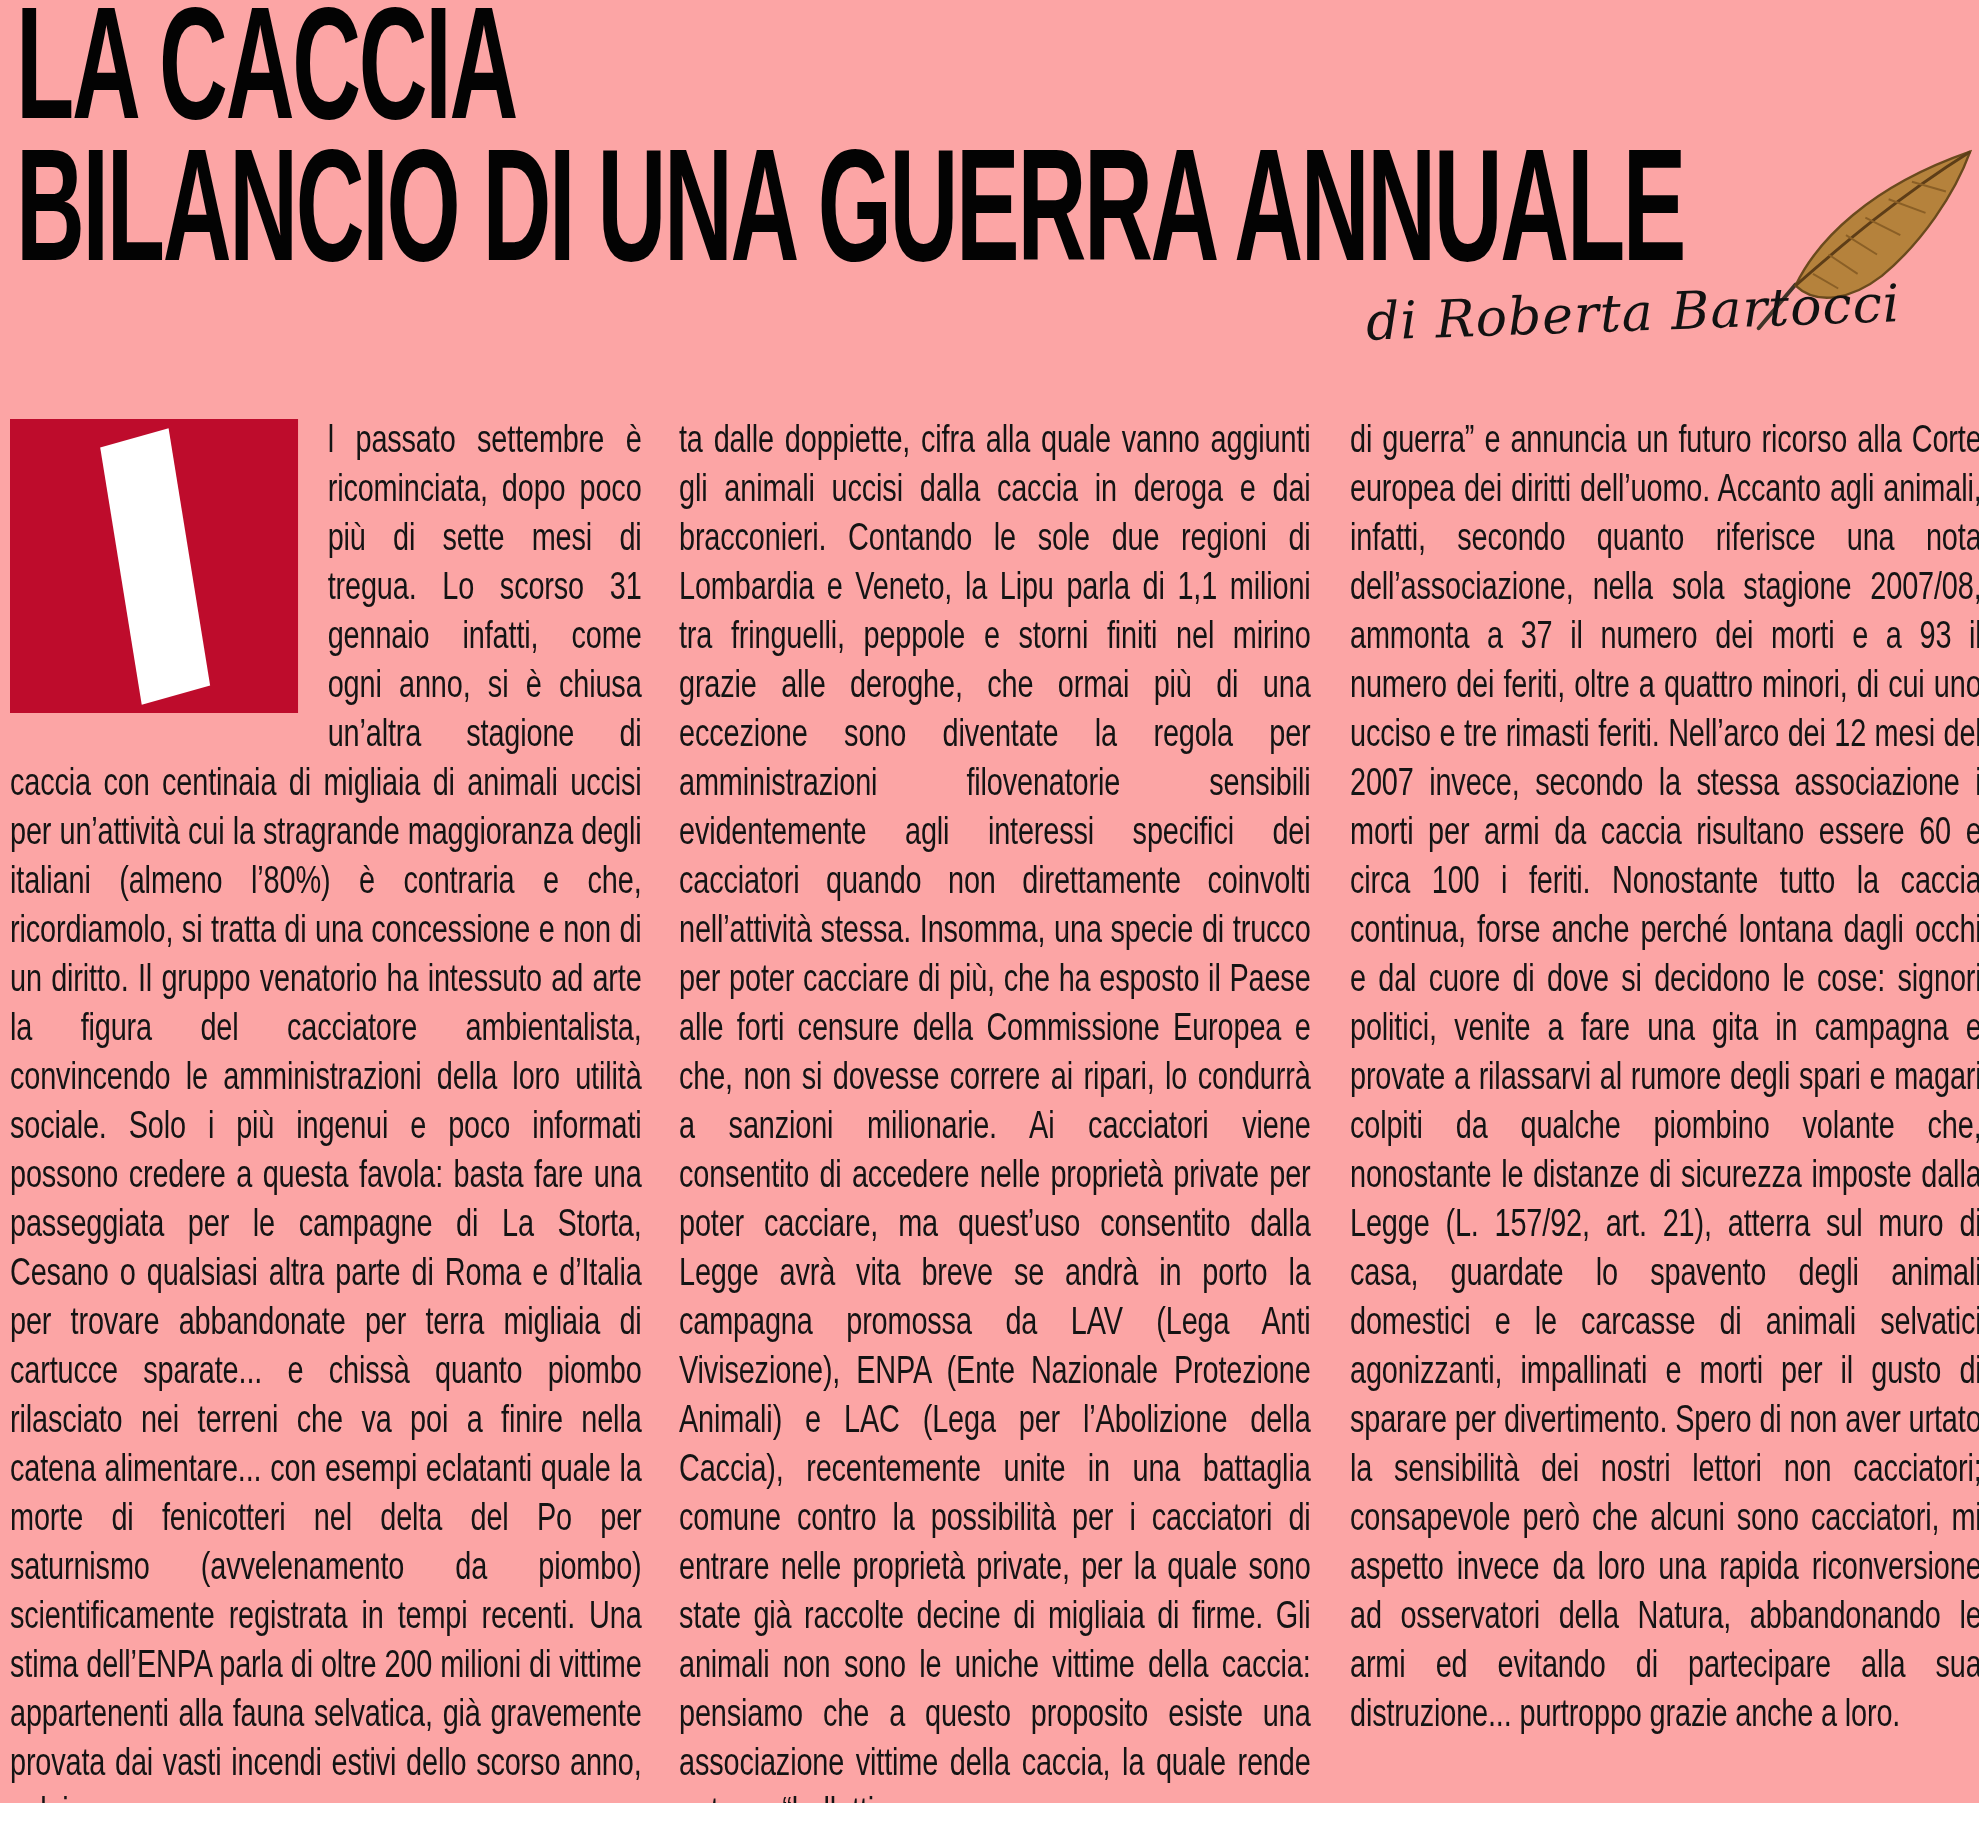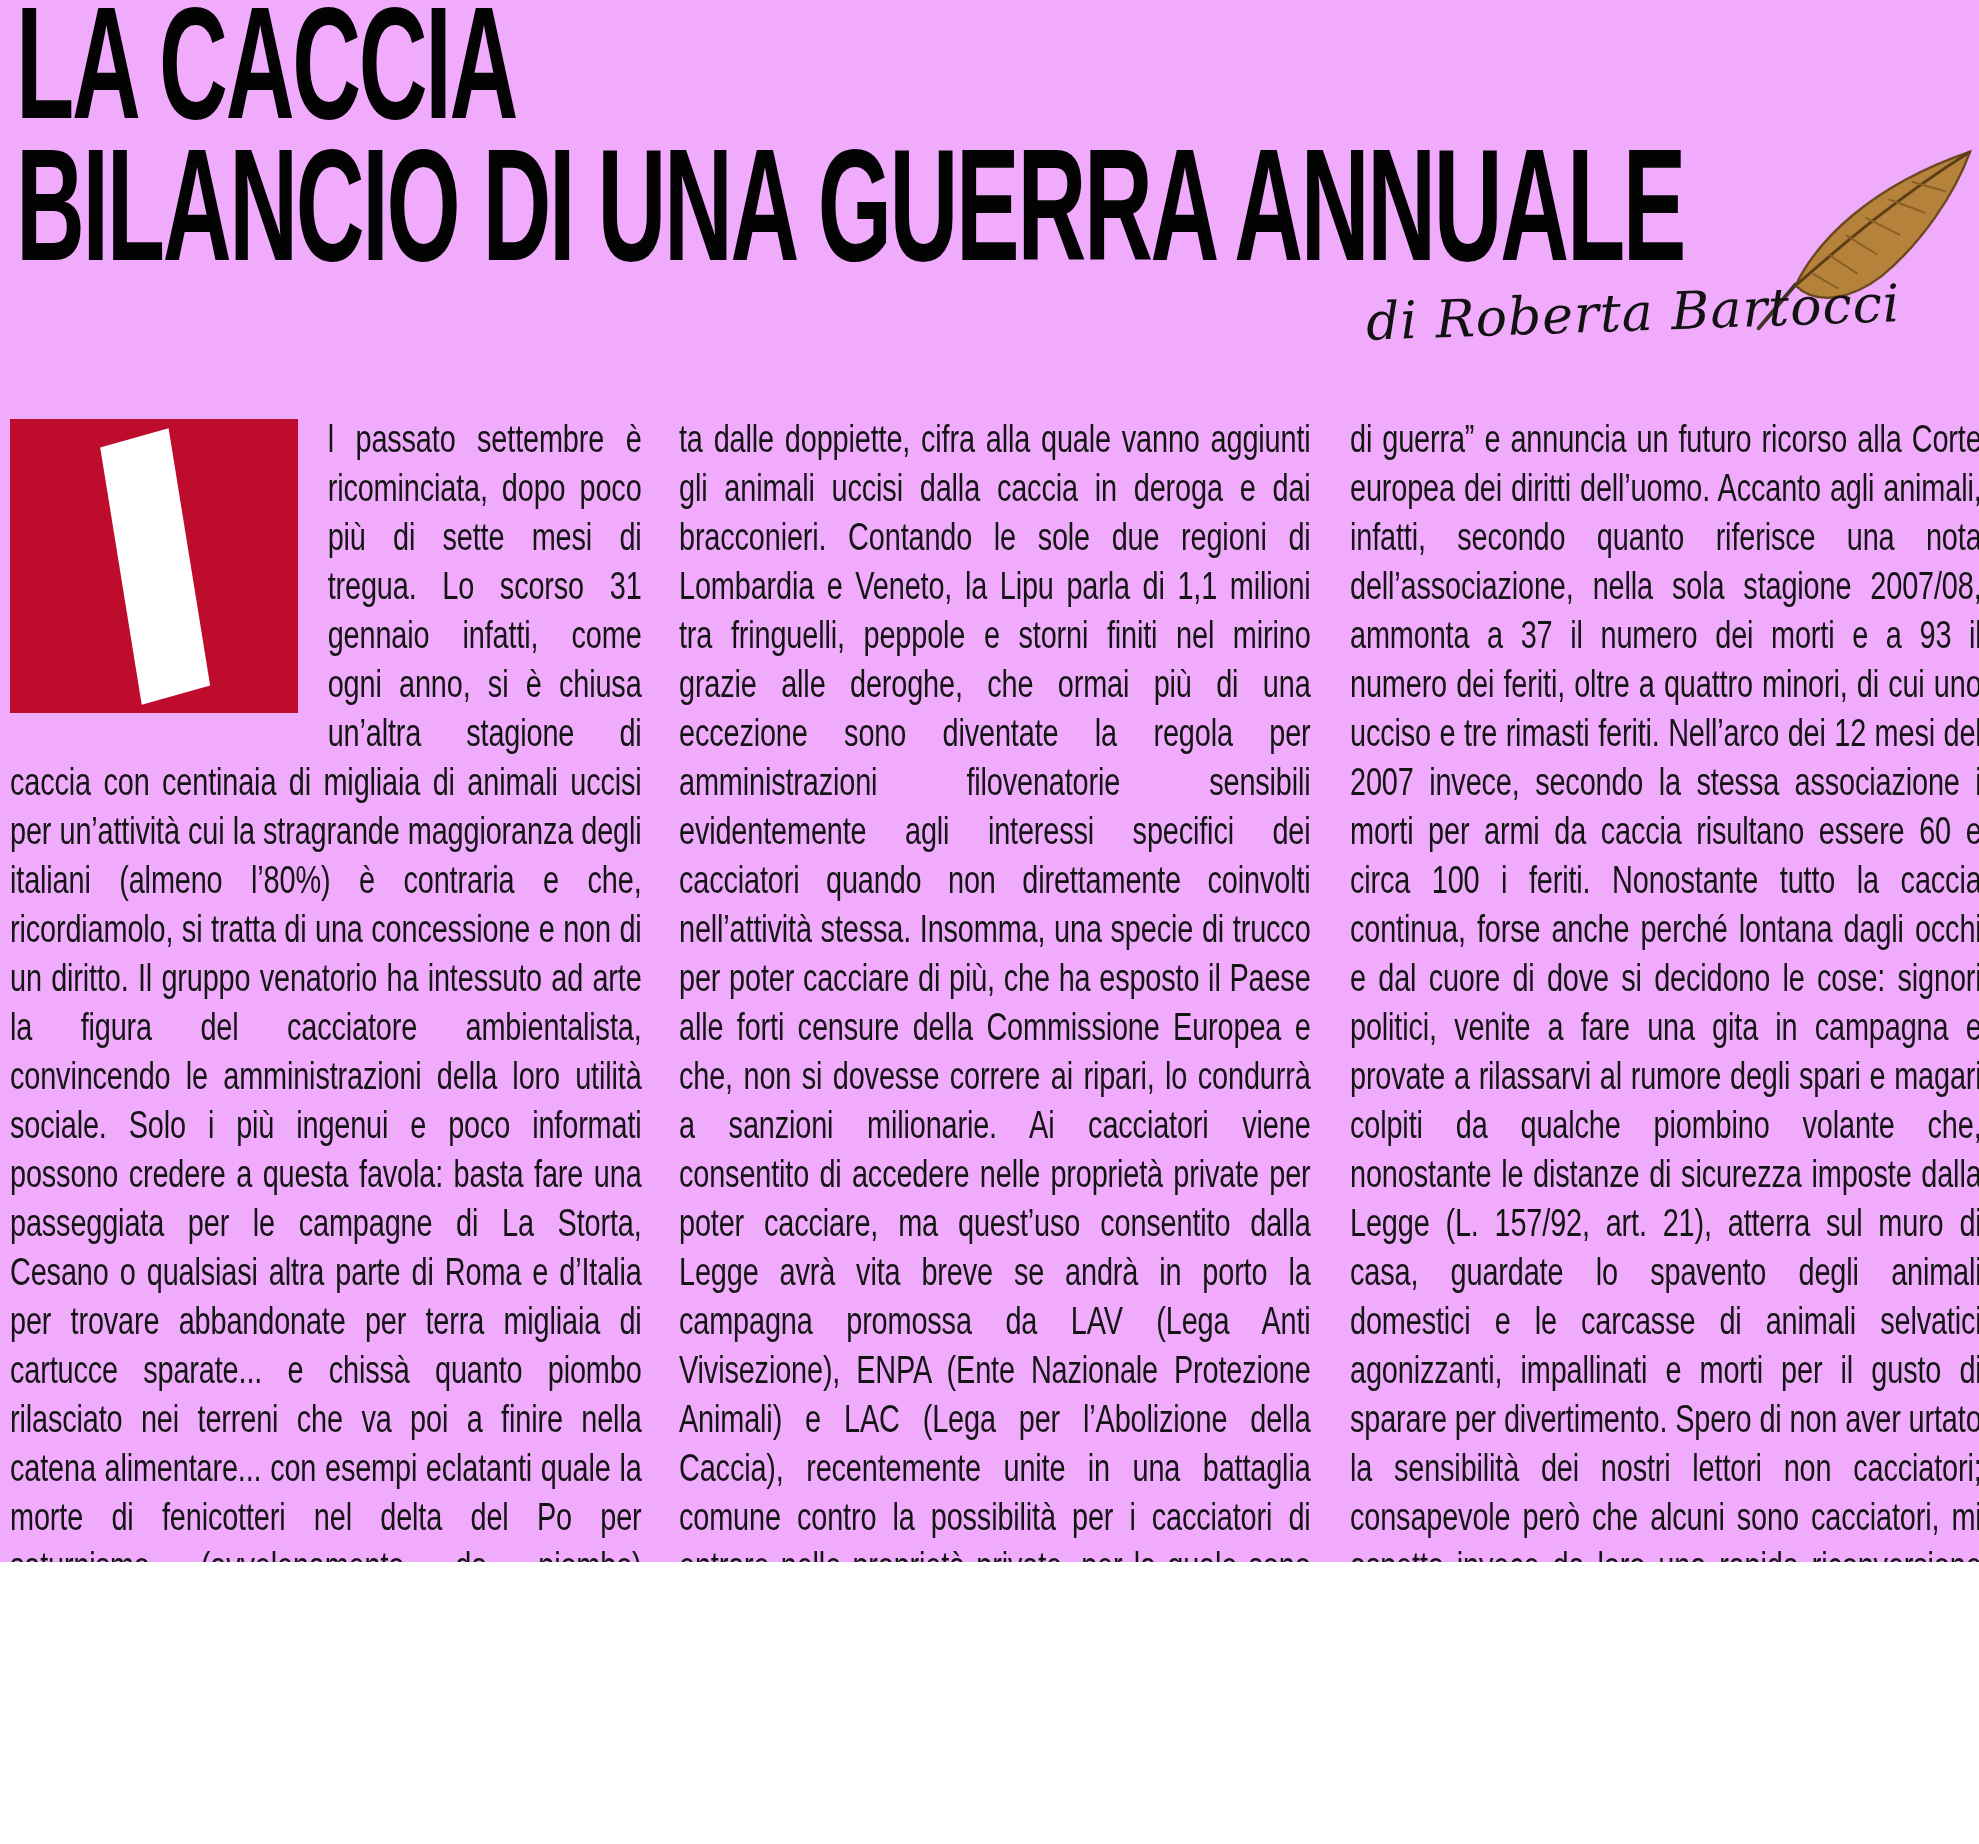--- a/index.html
+++ b/index.html
@@ -1,16 +1,16 @@
 <!DOCTYPE html>
 <html lang="it"><head>
 <meta charset="utf-8">
 <style>
   html,body{margin:0;padding:0;background:#ffffff;}
-  .page{position:relative;width:1980px;height:1562px;background:#f0abfc;overflow:hidden;
+  .page{position:relative;width:1980px;height:1803px;background:#fca5a5;overflow:hidden;
         font-family:"Liberation Sans",sans-serif;color:#141414;}
 
   
   .hl{position:absolute;white-space:nowrap;font-weight:700;color:#030303;
       font-size:159px;line-height:1;}
   .hl .squeeze{display:inline-block;transform:scaleX(0.60);transform-origin:left top;
       letter-spacing:-3.9px;}
   #hl1{left:15.5px;top:-16.5px;}
   #hl2{left:15.5px;top:126px;}
 

